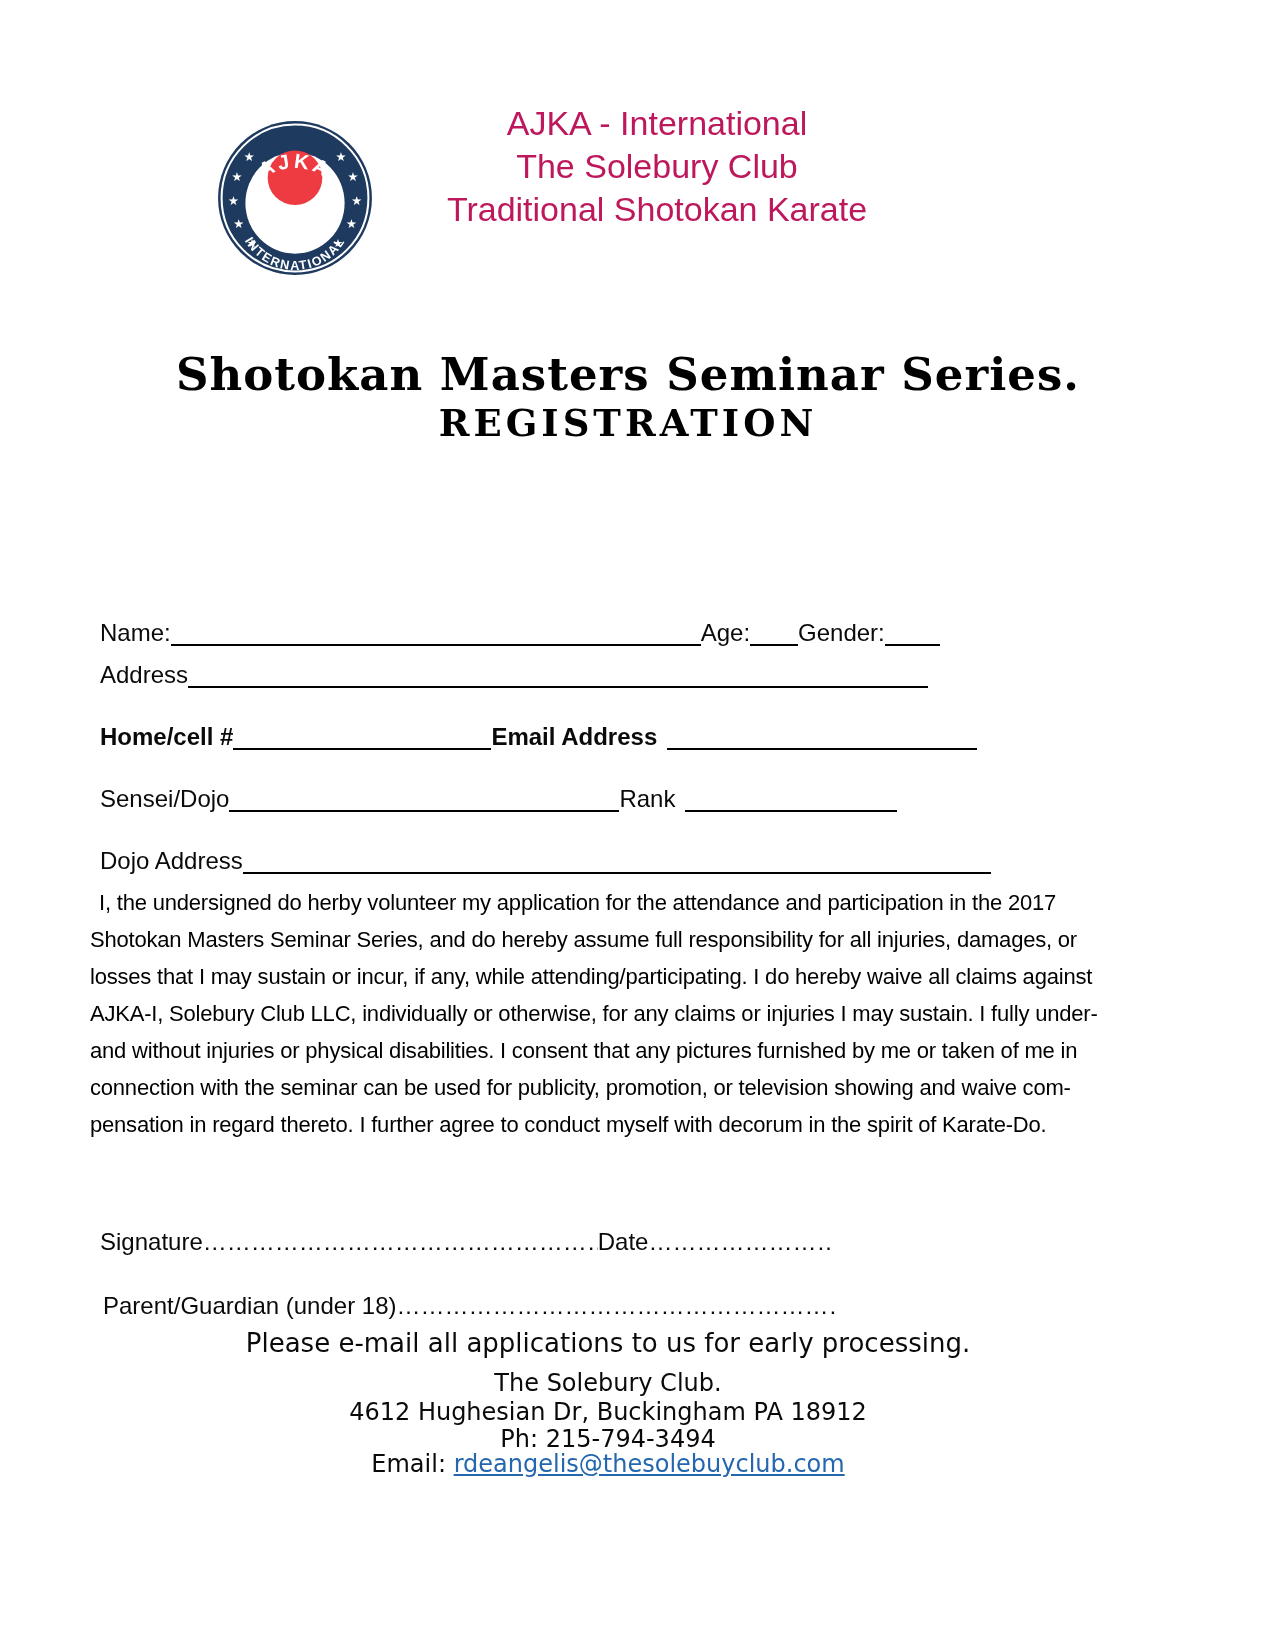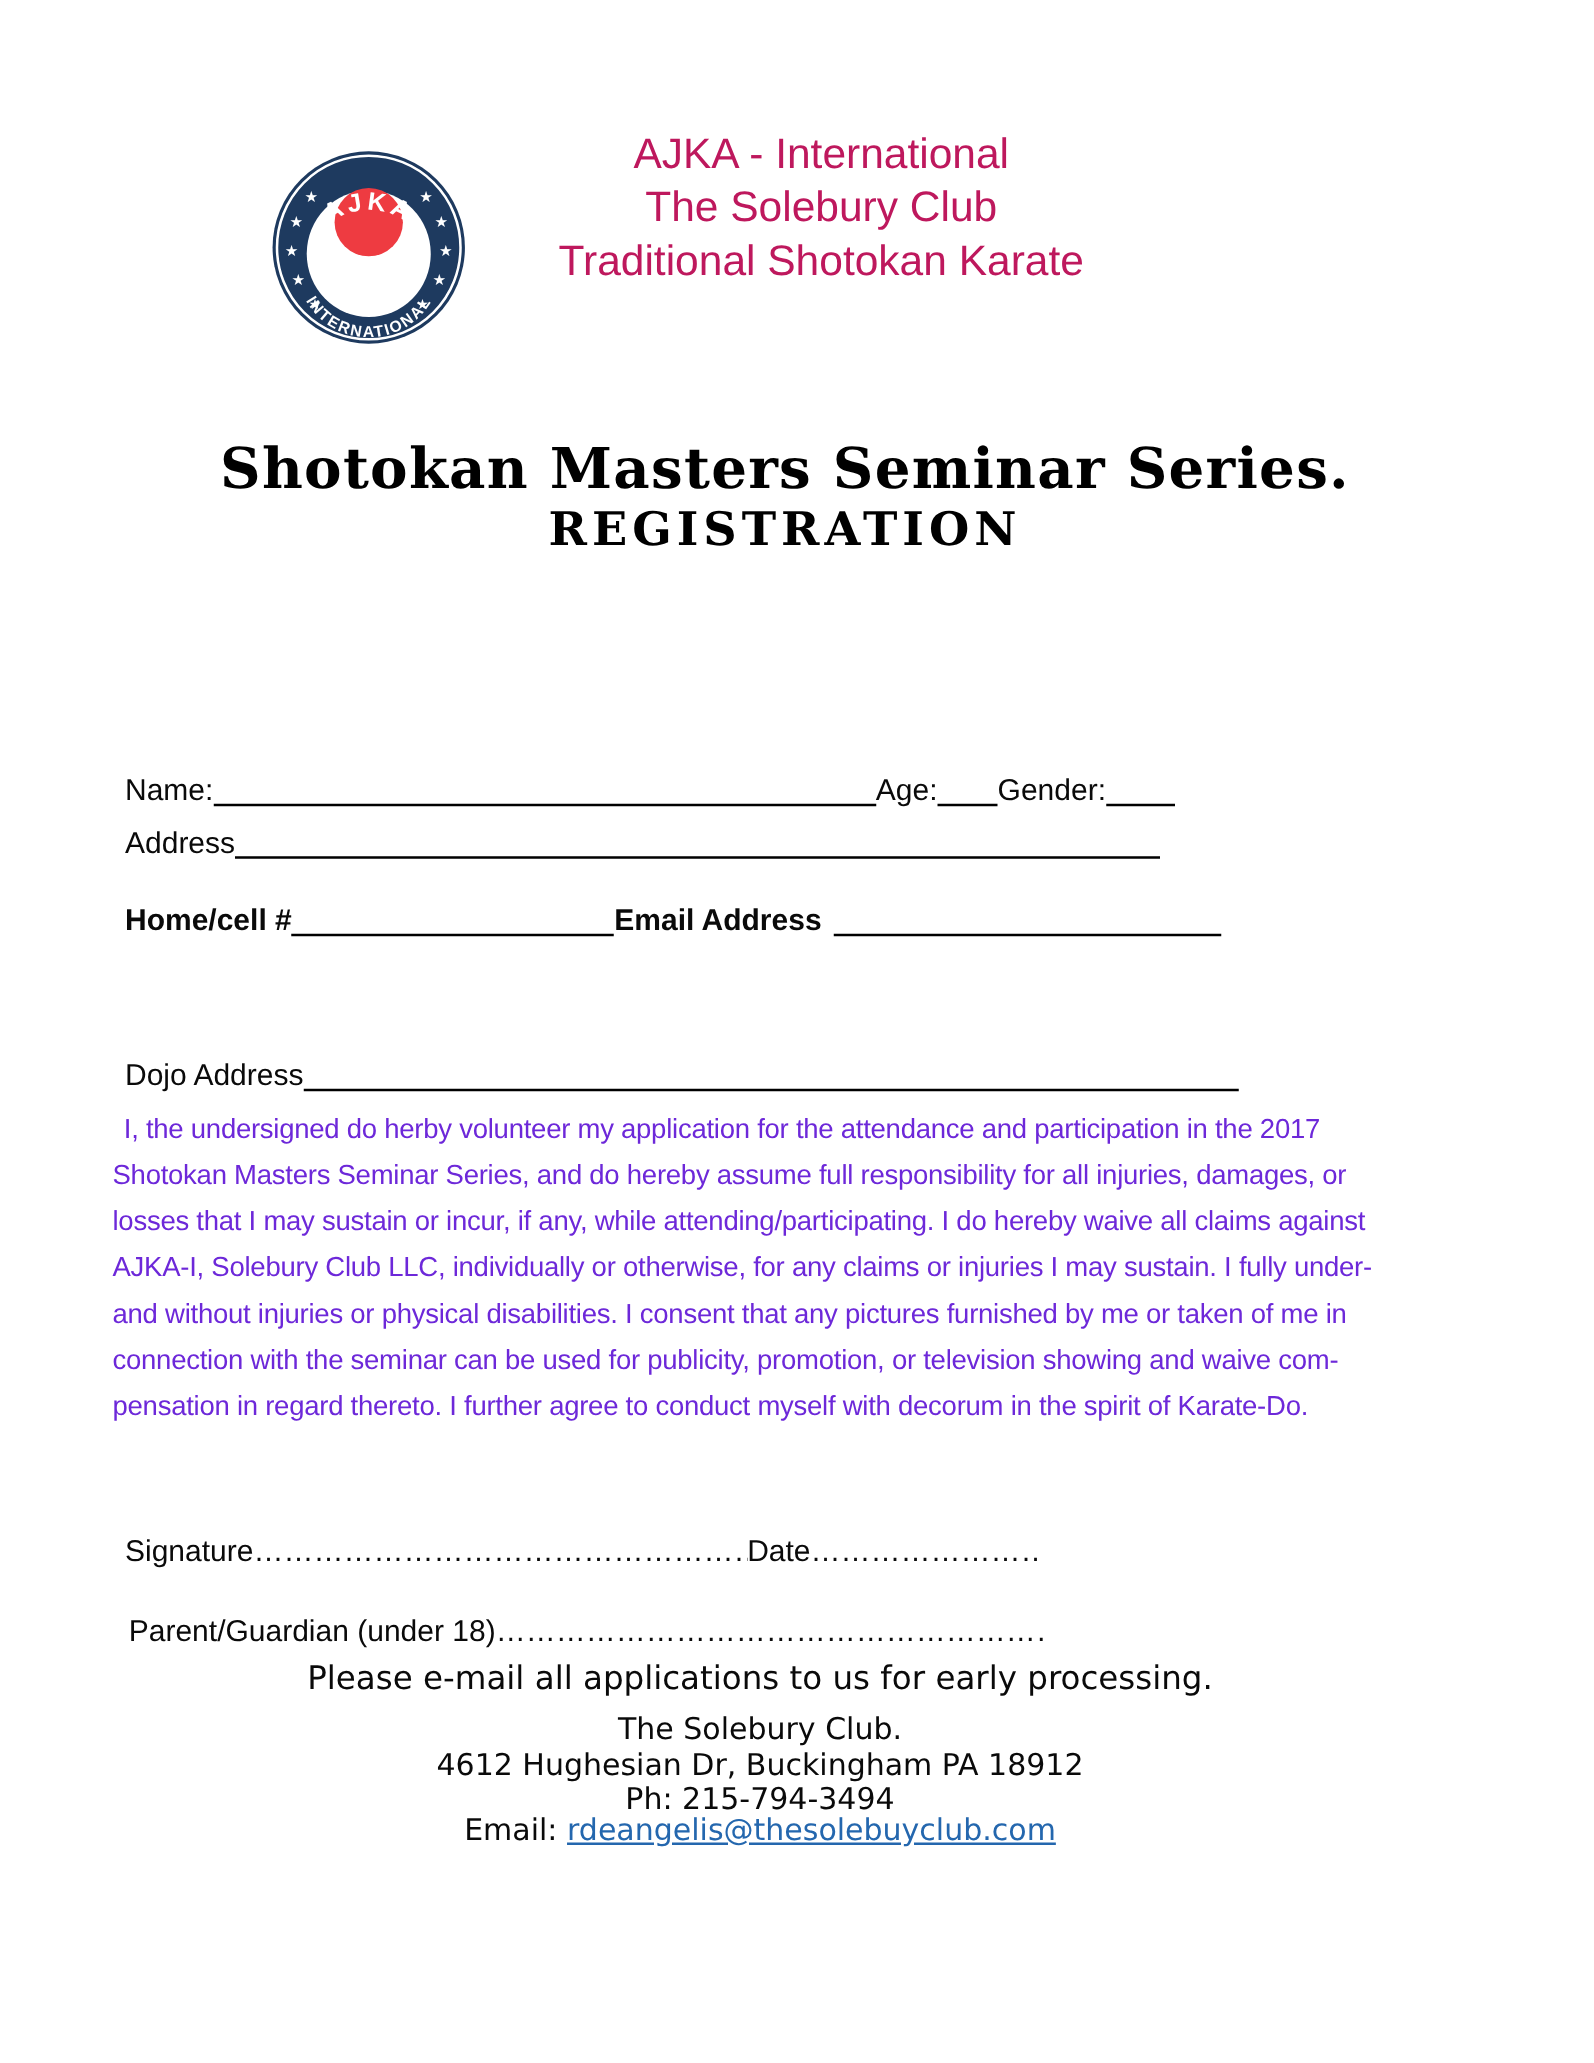--- a/index.html
+++ b/index.html
@@ -25,21 +25,21 @@
   .b-gender{width:55px;}
   .b-address{width:740px;}
   .b-homecell{width:258px;}
   .b-email{width:310px;margin-left:10px;}
   .b-sensei{width:390px;}
   .b-rank{width:212px;margin-left:10px;}
   .b-dojoaddr{width:748px;}
 
   
   .waiver{position:absolute;left:90px;top:884px;font-size:22px;line-height:37px;
-          color:#6d28d9;white-space:nowrap;letter-spacing:-0.2px;}
+          color:#000000;white-space:nowrap;letter-spacing:-0.2px;}
   .waiver .indent{padding-left:9px;}
 
   
   .sigrow{position:absolute;left:100px;white-space:nowrap;font-size:24px;line-height:32px;color:#0a0a0a;}
   .dots{display:inline-block;overflow:hidden;white-space:nowrap;vertical-align:bottom;}
   .w-sig{width:395px;}
   .w-date{width:185px;}
   .w-parent{width:440px;}
 
   
@@ -103,20 +103,23 @@
   </div>
 
   <div class="frow" style="top:660px;">
     <span>Address</span><span class="blank b-address"></span>
   </div>
 
   <div class="frow" style="top:722px;font-weight:bold;">
     <span>Home/cell #</span><span class="blank b-homecell"></span><span>Email Address</span><span class="blank b-email"></span>
   </div>
 
+  <div class="frow" style="top:784px;">
+    <span>Sensei/Dojo</span><span class="blank b-sensei"></span><span>Rank</span><span class="blank b-rank"></span>
+  </div>
 
   <div class="frow" style="top:846px;">
     <span>Dojo Address</span><span class="blank b-dojoaddr"></span>
   </div>
 
   <div class="waiver">
     <div class="indent">I, the undersigned do herby volunteer my application for the attendance and participation in the 2017</div>
     <div>Shotokan Masters Seminar Series, and do hereby assume full responsibility for all injuries, damages, or</div>
     <div>losses that I may sustain or incur, if any, while attending/participating. I do hereby waive all claims against</div>
     <div>AJKA-I, Solebury Club LLC, individually or otherwise, for any claims or injuries I may sustain. I fully under-</div>

